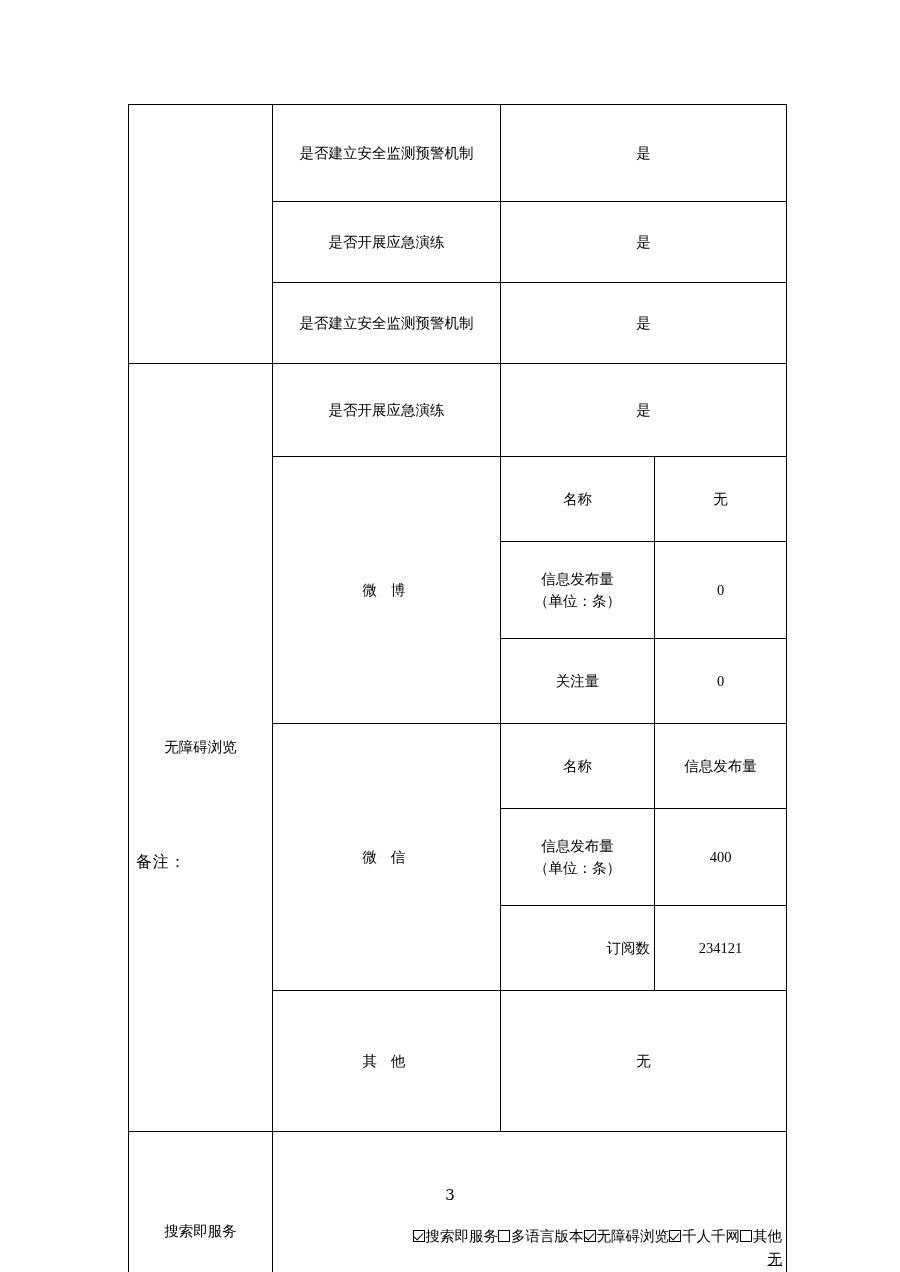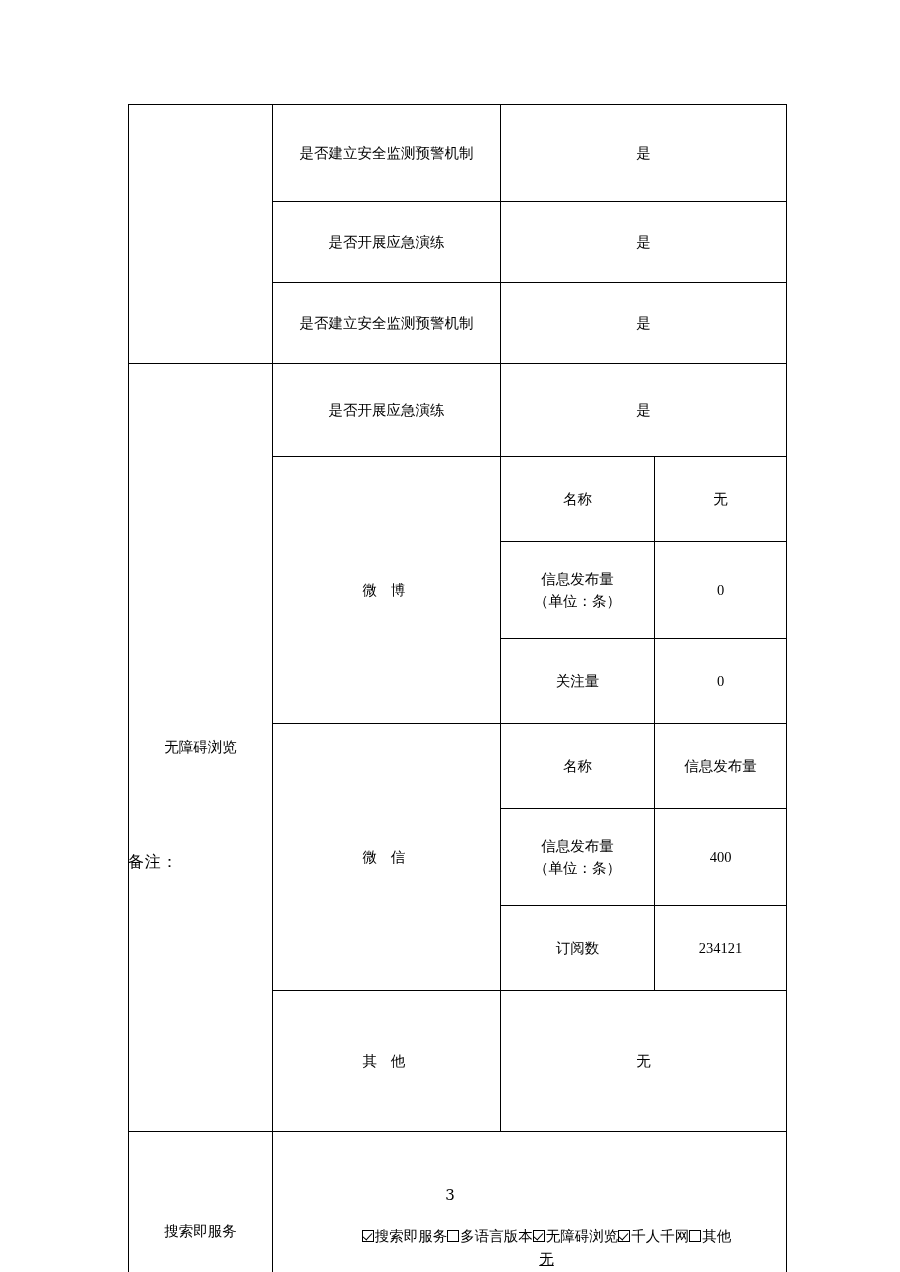--- a/index.html
+++ b/index.html
@@ -47,21 +47,21 @@
     font-size: 14.5px;
   }
   .innovation-cell {
     text-align: left;
     padding: 10px 12px 10px 14px;
     line-height: 2.0;
     height: 150px;
     vertical-align: middle;
   }
   .innovation-inner {
-    text-align: center;
+    text-align: right;
     padding-left: 34px;
     margin-top: 33px;
   }
   .chk {
     display: inline-block;
     width: 12px;
     height: 12px;
     border: 1px solid #000;
     position: relative;
     vertical-align: -1px;
@@ -77,21 +77,21 @@
     height: 8px;
     border: solid #000;
     border-width: 0 1.6px 1.6px 0;
     transform: rotate(42deg);
   }
   .under {
     text-decoration: underline;
   }
   .remark {
     position: absolute;
-    left: 128px;
+    left: 136px;
     top: 852px;
     font-size: 16px;
     letter-spacing: 0.05em;
   }
   .page-number {
     position: absolute;
     left: 0;
     right: 0;
     top: 1186px;
     text-align: center;
@@ -159,21 +159,21 @@
         <td>信息发布量</td>
       </tr>
       <tr>
         <td class="cell-label" style="height:48px;">
           <div>信息发布量</div>
           <div>（单位：条）</div>
         </td>
         <td>400</td>
       </tr>
       <tr>
-        <td class="cell-label" style="height:36px;">订阅数</td>
+        <td class="cell-label" style="height:36px;text-align:right;">订阅数</td>
         <td>234121</td>
       </tr>
 
       <tr>
         <td class="cell-label spaced" style="height:92px;">其 他</td>
         <td colspan="2">无</td>
       </tr>
 
       <tr>
         <td class="cell-label">搜索即服务</td>

